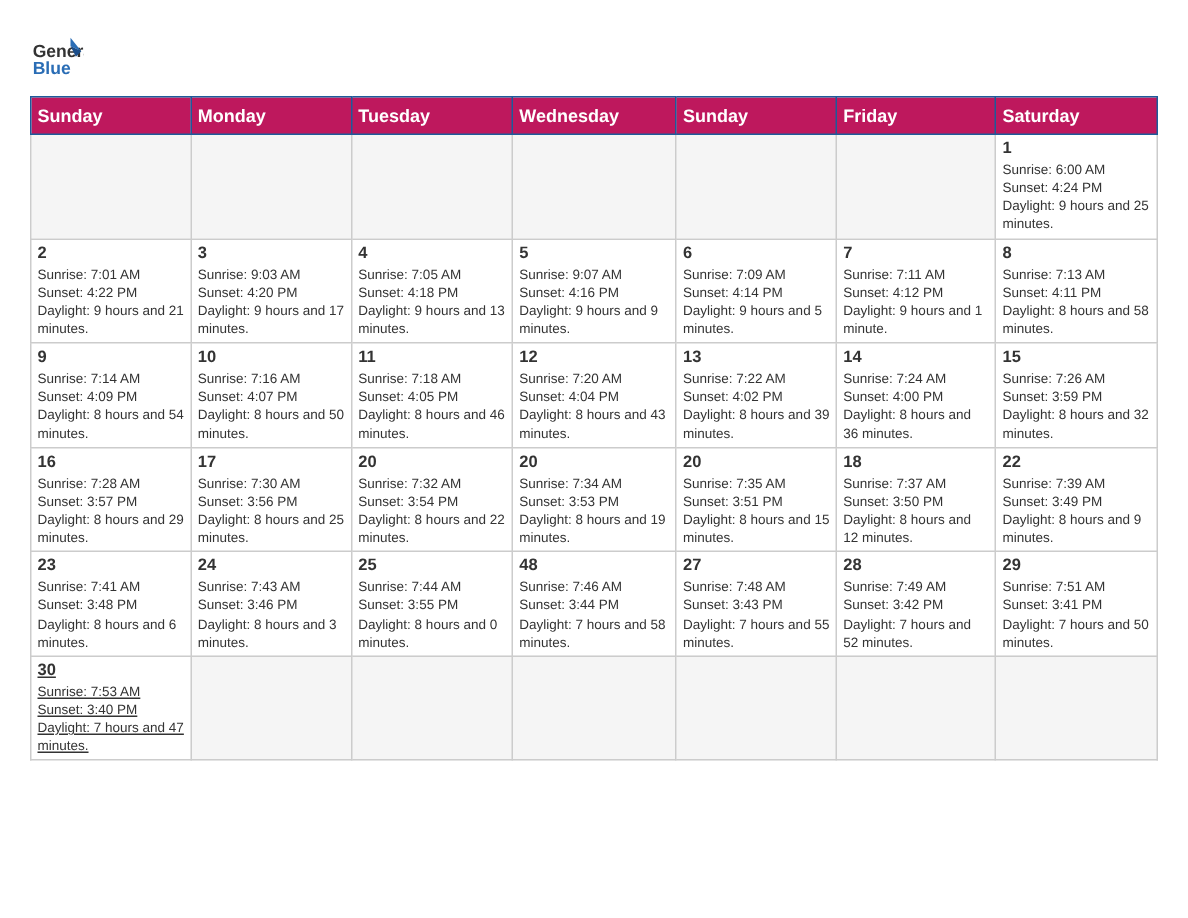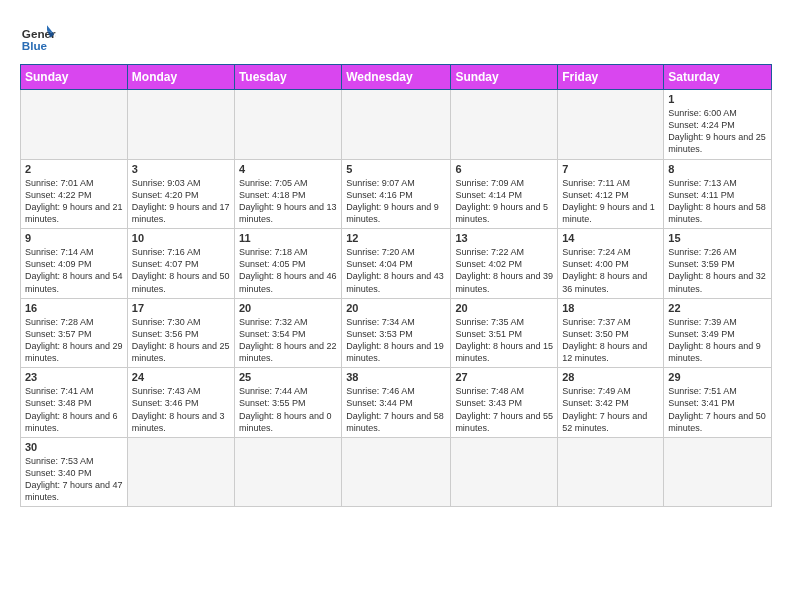--- a/index.html
+++ b/index.html
@@ -40,21 +40,21 @@
     .location {
       font-size: 14px;
       color: #555;
     }
     .calendar {
       width: 100%;
       border-collapse: collapse;
       border: 1px solid #ccc;
     }
     .calendar th {
-      background-color: #d946ef;
+      background-color: #be185d;
       color: #fff;
       font-size: 12px;
       font-weight: bold;
       padding: 5px 4px;
       text-align: left;
       border: 1px solid #1d5a9a;
     }
     .calendar td {
       border: 1px solid #ccc;
       vertical-align: top;
@@ -74,20 +74,21 @@
       display: block;
       margin-bottom: 2px;
     }
     .day-info {
       font-size: 9px;
       line-height: 1.35;
       color: #333;
     }
     .last-row td {
       height: 68px;
+      text-decoration: underline;
     }
   </style>
 </head>
 <body>
 
 <div class="page">
   <div class="header">
     <div class="logo">
       <svg class="logo-icon" viewBox="0 0 40 40">
         <text x="2" y="22" font-size="13" font-weight="bold" fill="#333">General</text>
@@ -274,21 +275,21 @@
 Sunset: 3:46 PM
 Daylight: 8 hours and 3 minutes.</div>
           </td>
           <td>
             <span class="day-num">25</span>
             <div class="day-info">Sunrise: 7:44 AM
 Sunset: 3:55 PM
 Daylight: 8 hours and 0 minutes.</div>
           </td>
           <td>
-            <span class="day-num">38</span>
+            <span class="day-num">48</span>
             <div class="day-info">Sunrise: 7:46 AM
 Sunset: 3:44 PM
 Daylight: 7 hours and 58 minutes.</div>
           </td>
           <td>
             <span class="day-num">27</span>
             <div class="day-info">Sunrise: 7:48 AM
 Sunset: 3:43 PM
 Daylight: 7 hours and 55 minutes.</div>
           </td>

